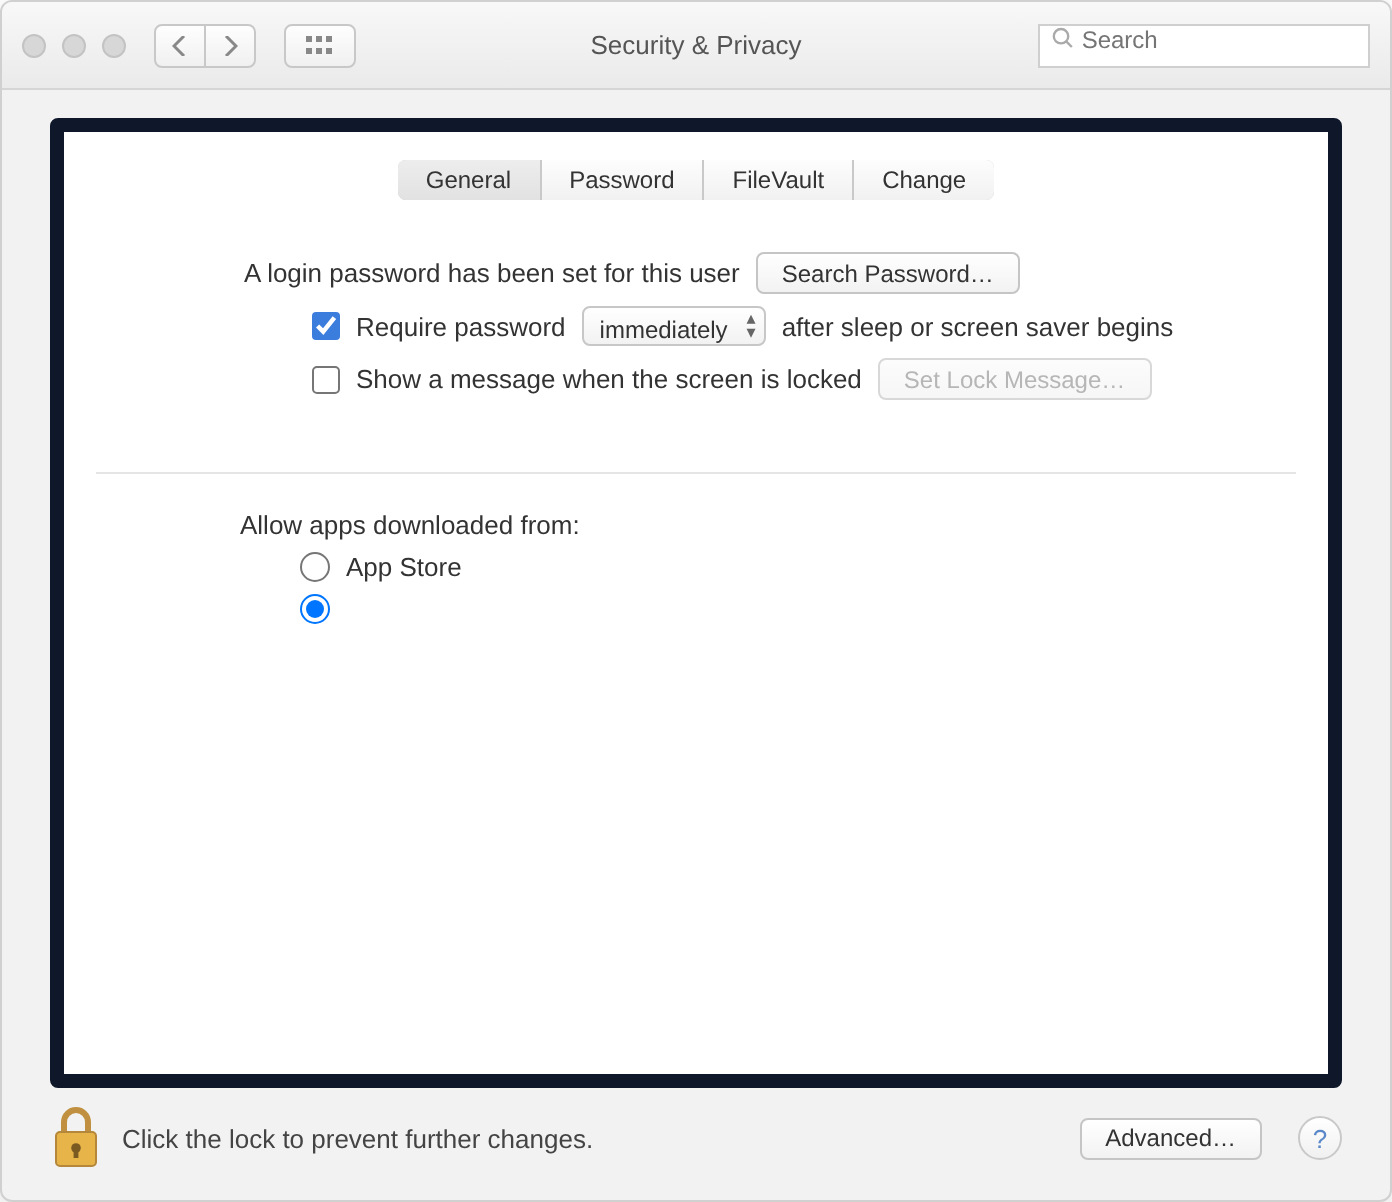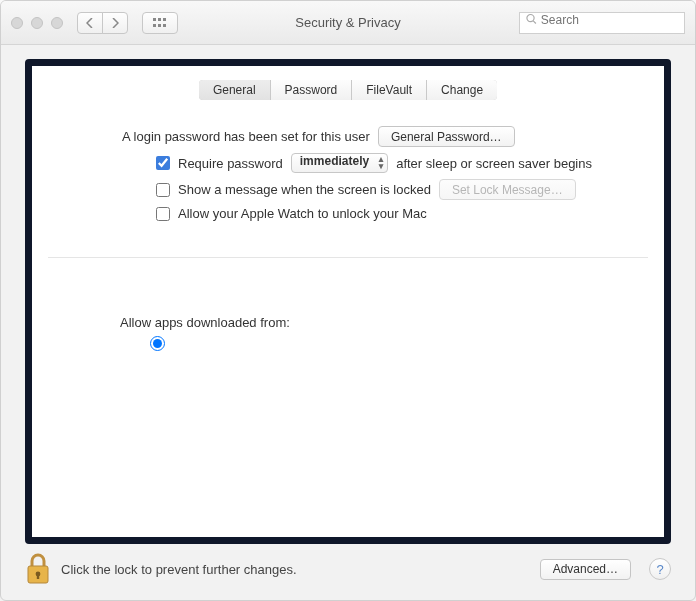--- a/index.html
+++ b/index.html
@@ -81,31 +81,31 @@
   .btn {
     height:21px; padding:0 12px; border:1px solid #c5c5c5; border-radius:4px;
     background:linear-gradient(#fff,#f2f2f2); font-size:12px; color:#333;
     display:inline-flex; align-items:center;
   }
   .btn.disabled { color:#b6b6b6; border-color:#d8d8d8; background:linear-gradient(#fcfcfc,#f6f6f6); }
   input[type=checkbox] { width:14px; height:14px; accent-color:#3b7ddd; }
   .select {
     height:20px; border:1px solid #c7c7c7; border-radius:4px;
     background:linear-gradient(#fff,#f2f2f2); padding:0 18px 0 8px;
-    font-size:12px; position:relative; display:inline-flex; align-items:flex-start;font-weight:bold;
+    font-size:12px; position:relative; display:inline-flex; align-items:flex-end;
   }
   .select .chev {
     position:absolute; right:4px; top:2px; font-size:9px; line-height:7px; color:#666;
     display:flex; flex-direction:column;
   }
   .divider { border:none; border-top:1px solid #e5e5e5; margin:20px 16px 4px 16px; }
   .radio-label { display:flex; align-items:center; gap:8px; }
   input[type=radio] { width:15px; height:15px; }
   .section2 { padding: 14px 56px 10px 88px; }
-  .section2-heading { margin-left:-0px; margin-bottom:6px;margin-top:39px; }
+  .section2-heading { margin-left:-0px; margin-bottom:6px; }
   .radios { padding-left:30px; display:flex; flex-direction:column; gap:6px; }
   
   .footer {
     height:56px; display:flex; align-items:center; padding:0 24px 6px 24px; gap:10px;
   }
   .lock-icon { width:26px; height:32px; }
   .footer-text { font-size:13px; color:#444; flex:1; }
   .help {
     width:22px; height:22px; border-radius:50%; border:1px solid #c9c9c9;
     background:linear-gradient(#fff,#f0f0f0); color:#5a88c9; font-size:13px;
@@ -166,51 +166,51 @@
           <div class="tab">Password</div>
           <div class="tab">FileVault</div>
           <div class="tab">Change</div>
         </div>
       </div>
 
       <div class="section">
 
         <div class="row">
           <span>A login password has been set for this user</span>
-          <button class="btn">General Password…</button>
+          <button class="btn">Search Password…</button>
         </div>
 
         <div class="row indent">
           <input type="checkbox" checked="" style="">
           <span>Require password</span>
           <span class="select">
             <span>immediately</span>
             <span class="chev">▴<span>▾</span></span>
           </span>
           <span>after sleep or screen saver begins</span>
         </div>
 
         <div class="row indent">
           <input type="checkbox" style="">
           <span>Show a message when the screen is locked</span>
           <button class="btn disabled">Set Lock Message…</button>
         </div>
 
 
-        <div class="row indent">
-          <input type="checkbox" style="">
-          <span>Allow your Apple Watch to unlock your Mac</span>
-        </div>
       </div>
 
       <hr class="divider">
 
       <div class="section2">
         <div class="section2-heading">Allow apps downloaded from:</div>
         <div class="radios">
+          <label class="radio-label">
+            <input type="radio" name="gk" style="">
+            <span>App Store</span>
+          </label>
           <label class="radio-label">
             <input type="radio" name="gk" checked="" style="">
           </label>
         </div>
       </div>
 
     </div>
   </div>
 
   <div class="footer">

